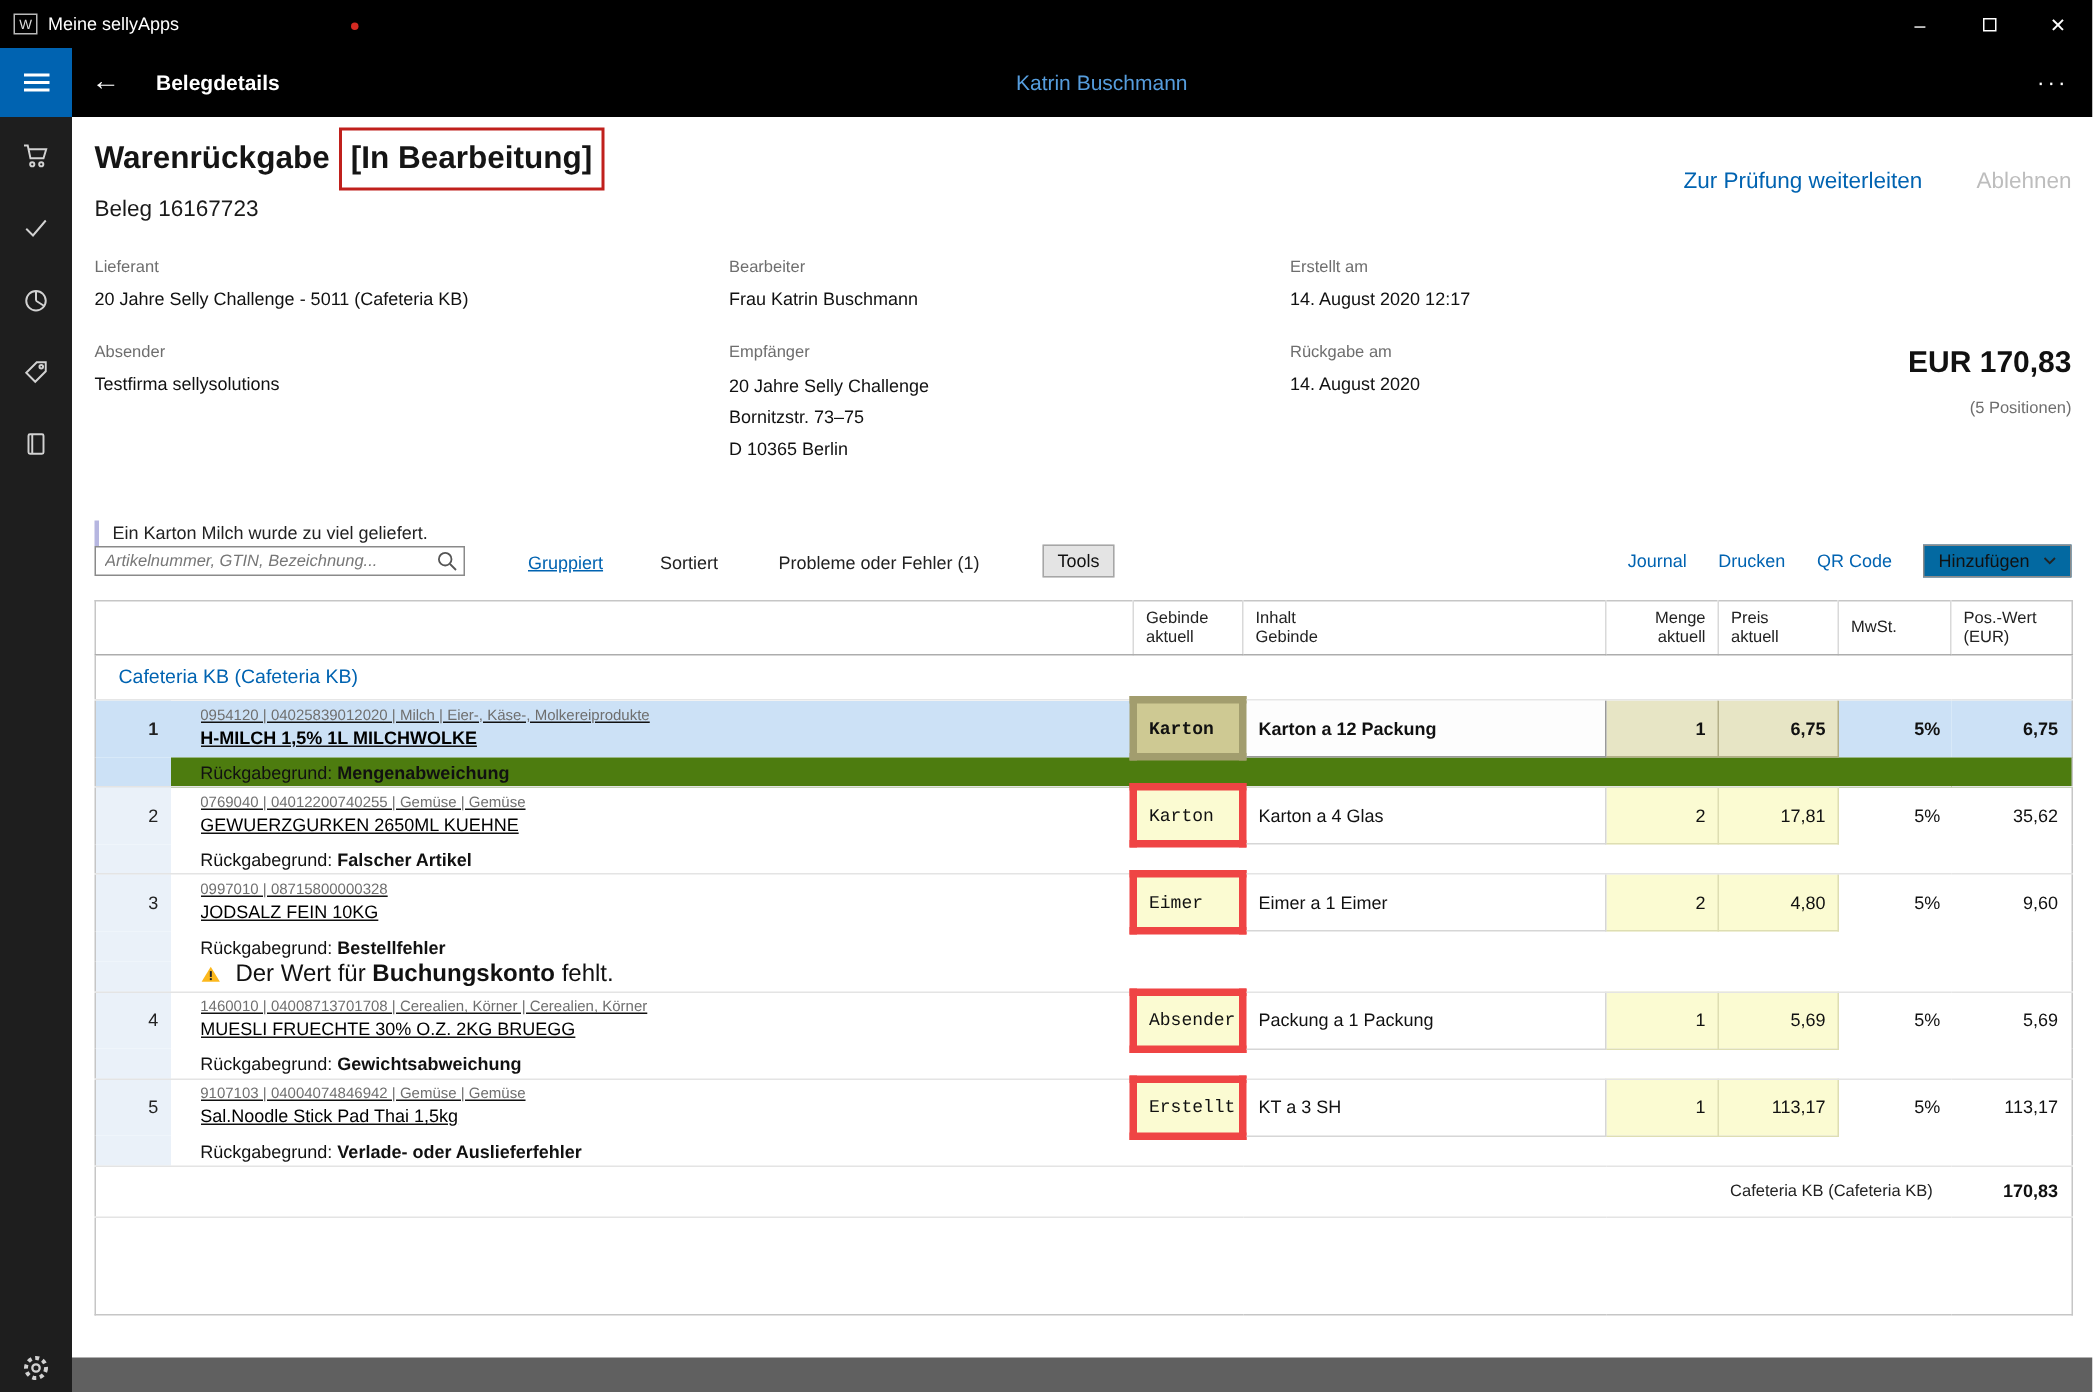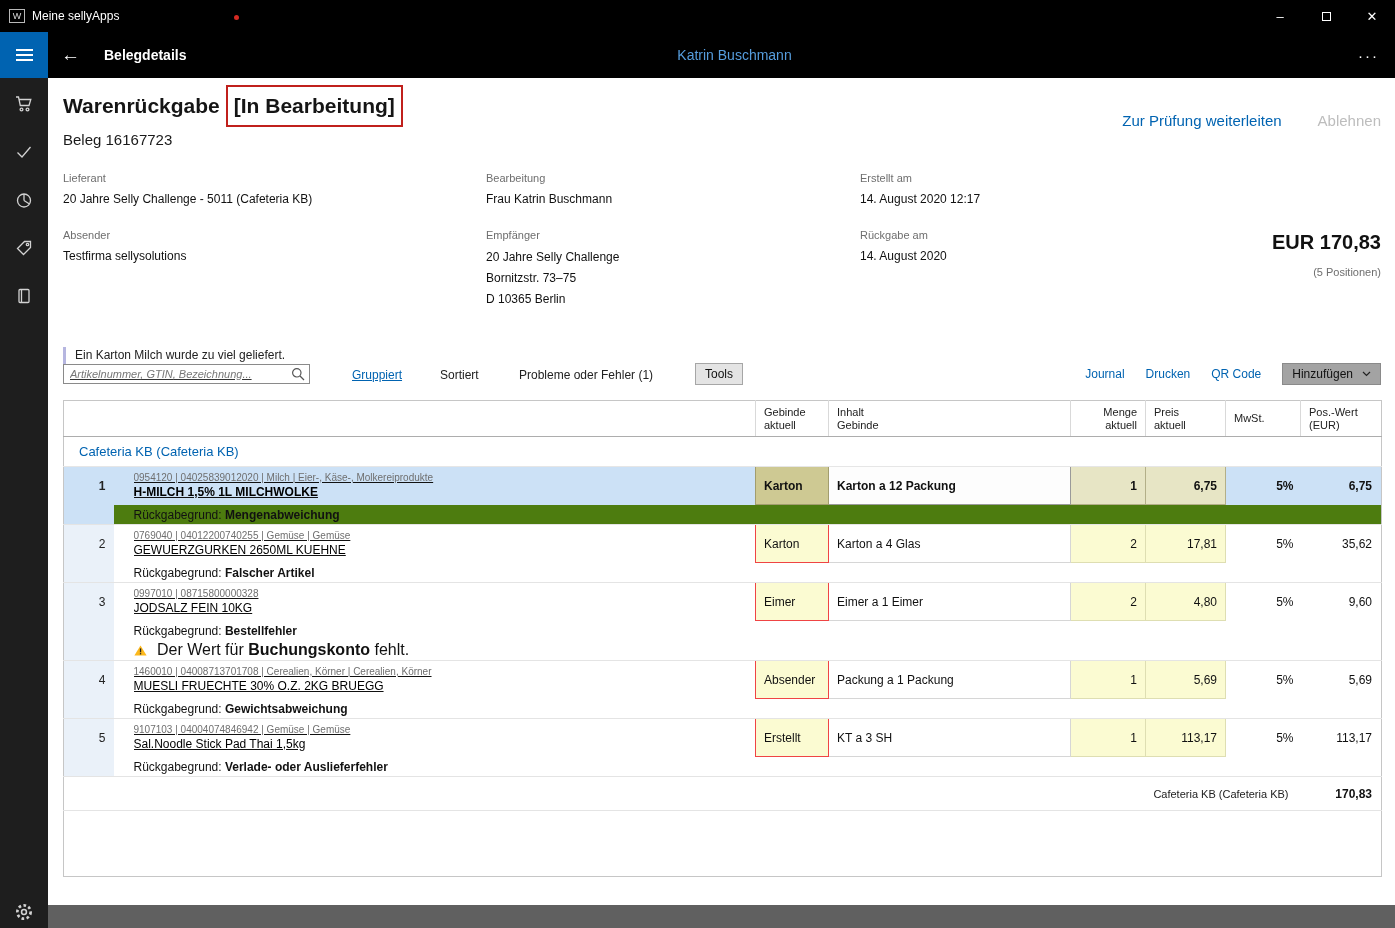--- a/index.html
+++ b/index.html
@@ -46,49 +46,49 @@
   .lbl { position:absolute; font-size:11px; color:#6e6e6e; }
   .val { position:absolute; font-size:12px; color:#111; }
   .val div { line-height:21px; }
   .total { position:absolute; right:14px; top:153px; font-size:20px; font-weight:bold; color:#111; }
   .positions { position:absolute; right:14px; top:188px; font-size:11px; color:#6e6e6e; }
 
   .note { position:absolute; left:15px; top:269px; border-left:3px solid #b6b6e0; padding-left:9px; font-size:12px; color:#222; line-height:17px; }
 
   
   .search-wrap { position:absolute; left:15px; top:286px; width:247px; height:20px; }
-  .search-wrap input { width:100%; height:20px; border:1px solid #8a8a8a; font-size:11px; font-style:italic; padding:0 24px 0 6px; color:#333; font-family:"Liberation Sans",sans-serif;text-decoration:underline; }
+  .search-wrap input { width:100%; height:20px; border:1px solid #8a8a8a; font-size:11px; font-style:italic; padding:0 24px 0 6px; color:#333; font-family:"Liberation Sans",sans-serif; }
   .search-wrap input::placeholder { color:#777; font-style:italic; }
   .search-icon { position:absolute; right:5px; top:3px; }
   .tb-link { position:absolute; top:290px; font-size:12px; }
   .gruppiert { left:304px; color:#0063b1; text-decoration:underline; }
   .sortiert { left:392px; color:#222; }
   .probleme { left:471px; color:#222; }
   .tools-btn { position:absolute; left:647px; top:285px; font-size:12px; padding:3px 9px; background:#e4e4e4; border:1px solid #a6a6a6; color:#111; }
   .right-tools { position:absolute; right:14px; top:285px; display:flex; align-items:center; gap:21px; font-size:12px; }
   .right-tools .blue { color:#0063b1; }
-  .add-btn { display:flex; align-items:center; gap:9px; padding:3px 9px; background:#a3a3a3; border:1px solid #8a8a8a; color:#111; }
+  .add-btn { display:flex; align-items:center; gap:9px; padding:3px 9px; background:#0369a1; border:1px solid #8a8a8a; color:#111; }
 
   
   table.grid { position:absolute; left:15px; top:322px; width:1318px; height:477px; border-collapse:collapse; table-layout:fixed; border:1px solid #c6c6c6; font-size:12px; color:#111; }
   .grid td { vertical-align:middle; }
   tr.thead { height:36px; }
   tr.thead td { border-bottom:1px solid #adadad; border-right:1px solid #d9d9d9; font-size:11px; line-height:13px; padding:4px 8px; color:#222; }
   tr.thead td:first-child { border-right:none; }
   tr.thead td:last-child { border-right:none; }
   tr.thead td.h-menge { text-align:right; }
   tr.grouprow { height:30px; }
   tr.grouprow td { color:#0063b1; font-size:13px; padding-left:15px; border-bottom:1px solid #e6e6e6; }
 
   tr.item { height:38px; }
   td.num { text-align:right; padding-right:8px; background:#eaf1f9; font-size:12px; color:#222; }
   td.desc { padding-left:20px; overflow:hidden;text-decoration:underline; }
   .info-line { font-size:10px; color:#6f6f6f; line-height:12px; white-space:nowrap; overflow:hidden; }
   .name-line { font-size:12px; color:#000; line-height:15px; margin-top:1px; white-space:nowrap; overflow:hidden; }
-  td.cell-gebinde { background:#fbfbd2; border:1px solid #ef4444; padding-left:8px; }
+  td.cell-gebinde { background:#fbfbd2; border:5px solid #ef4444; padding-left:8px;font-family:Liberation Mono, monospace; }
   td.cell-inhalt { background:#fff; border:1px solid #d6d6d6; padding-left:8px; }
   td.cell-menge, td.cell-preis { background:#fbfbd2; border:1px solid #dedeb2; text-align:right; padding-right:8px; }
   td.cell-mwst { text-align:right; padding-right:7px; }
   td.cell-wert { text-align:right; padding-right:9px; }
 
   tr.sel td { background:#cce1f6; }
   tr.sel td.num { background:#cce1f6; font-weight:bold; }
   tr.sel .name-line { font-weight:bold; }
   tr.sel td.cell-gebinde { background:#cec993; border-color:#a29d6e; font-weight:bold; }
   tr.sel td.cell-inhalt { background:#fdfdfd; border:1px solid #9a9a9a; font-weight:bold; }
@@ -193,21 +193,21 @@
   </div>
   <div class="beleg">Beleg 16167723</div>
 
   <div class="actions">
     <span class="link-forward">Zur Prüfung weiterleiten</span>
     <span class="link-reject">Ablehnen</span>
   </div>
 
   <span class="lbl" style="left:15px; top:94px;">Lieferant</span>
   <span class="val" style="left:15px; top:114px;">20 Jahre Selly Challenge - 5011 (Cafeteria KB)</span>
-  <span class="lbl" style="left:438px; top:94px;">Bearbeitung</span>
+  <span class="lbl" style="left:438px; top:94px;">Bearbeiter</span>
   <span class="val" style="left:438px; top:114px;">Frau Katrin Buschmann</span>
   <span class="lbl" style="left:812px; top:94px;">Erstellt am</span>
   <span class="val" style="left:812px; top:114px;">14. August 2020 12:17</span>
 
   <span class="lbl" style="left:15px; top:151px;">Absender</span>
   <span class="val" style="left:15px; top:171px;">Testfirma sellysolutions</span>
   <span class="lbl" style="left:438px; top:151px;">Empfänger</span>
   <span class="val" style="left:438px; top:169px;">
     <div>20 Jahre Selly Challenge</div>
     <div>Bornitzstr. 73–75</div>

